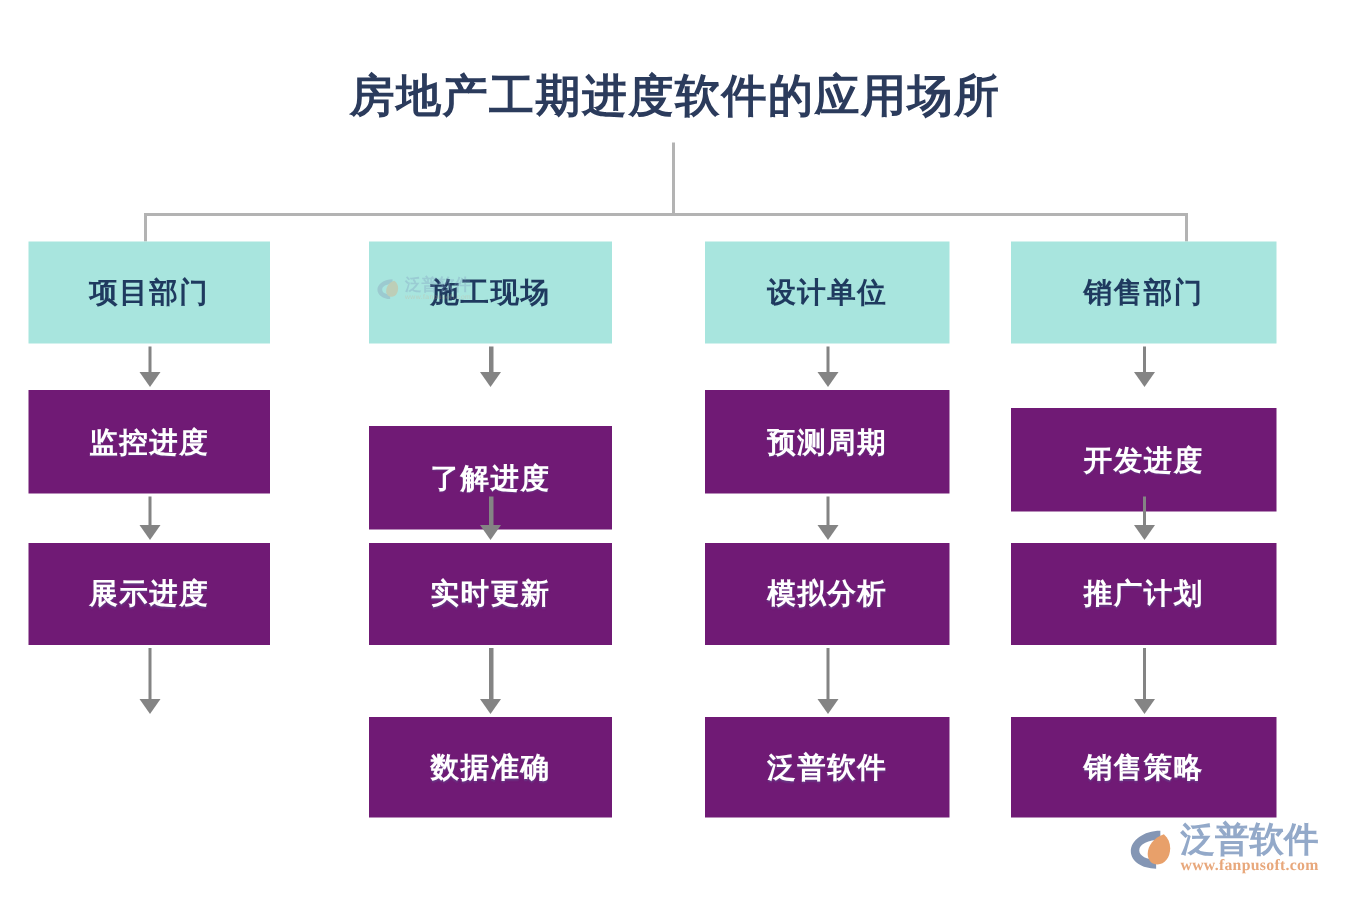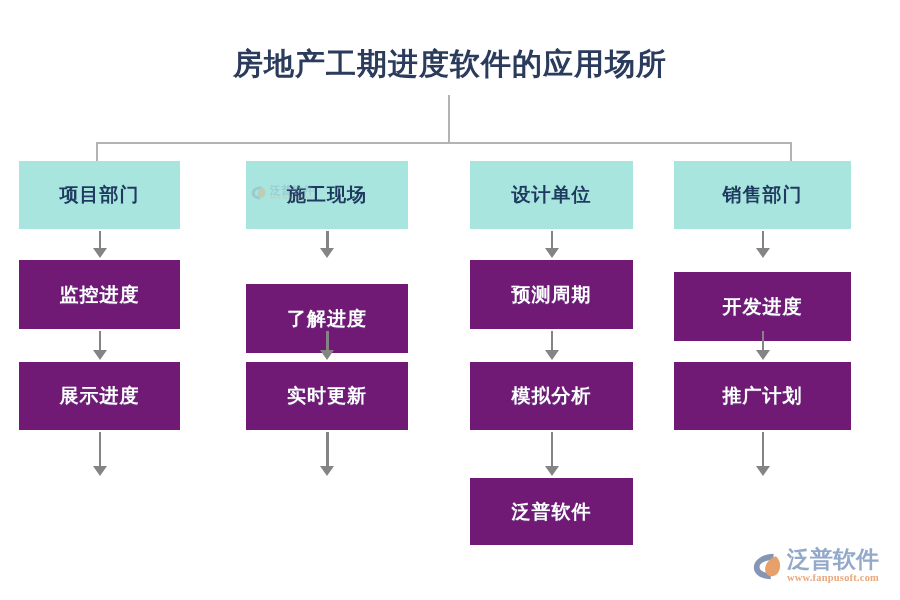--- a/index.html
+++ b/index.html
@@ -227,20 +227,21 @@
     <div class="arrow" style="left:74px; top:331px; height:29px;">
       <div class="shaft" style="height:19px;"></div>
       <div class="head" style="top:19px;"></div>
     </div>
     <div class="box step" style="left:0; top:362px; width:162px; height:68px;">实时更新</div>
 
     <div class="arrow" style="left:74px; top:432px; height:44px;">
       <div class="shaft" style="height:34px;"></div>
       <div class="head" style="top:34px;"></div>
     </div>
+    <div class="box step" style="left:0; top:478px; width:162px; height:67px;">数据准确</div>
   </div>
 
   <div class="col" style="left:470px; width:163px;">
     <div class="box head" style="left:0; top:161px; width:163px; height:68px;">设计单位</div>
 
     <div class="arrow" style="left:74.5px; top:231px; height:27px;">
       <div class="shaft" style="height:17px;"></div>
       <div class="head" style="top:17px;"></div>
     </div>
     <div class="box step" style="left:0; top:260px; width:163px; height:69px;">预测周期</div>
@@ -270,20 +271,21 @@
     <div class="arrow" style="left:81.5px; top:331px; height:29px;">
       <div class="shaft" style="height:19px;"></div>
       <div class="head" style="top:19px;"></div>
     </div>
     <div class="box step" style="left:0; top:362px; width:177px; height:68px;">推广计划</div>
 
     <div class="arrow" style="left:81.5px; top:432px; height:44px;">
       <div class="shaft" style="height:34px;"></div>
       <div class="head" style="top:34px;"></div>
     </div>
+    <div class="box step" style="left:0; top:478px; width:177px; height:67px;">销售策略</div>
   </div>
 
   <div class="logo">
     <div class="logo-mark">
       <svg viewBox="0 0 32 32" width="30" height="30" aria-hidden="true">
         <path d="M23 3 C11 3 2 10 2 17.5 C2 25 10 30 20 30 L20 23.5 C13.5 23.5 8 21 8 17 C8 12.5 14.5 9.5 23 9.5 Z" fill="#8496b4"></path>
         <path d="M25.5 5.5 C18.5 8 14 13.5 14 19.5 C14 24 17 27 21 27 C26 27 30 22 30 15.5 C30 11.5 28.5 8 25.5 5.5 Z" fill="#e8a06a"></path>
       </svg>
     </div>
     <div class="logo-text">

